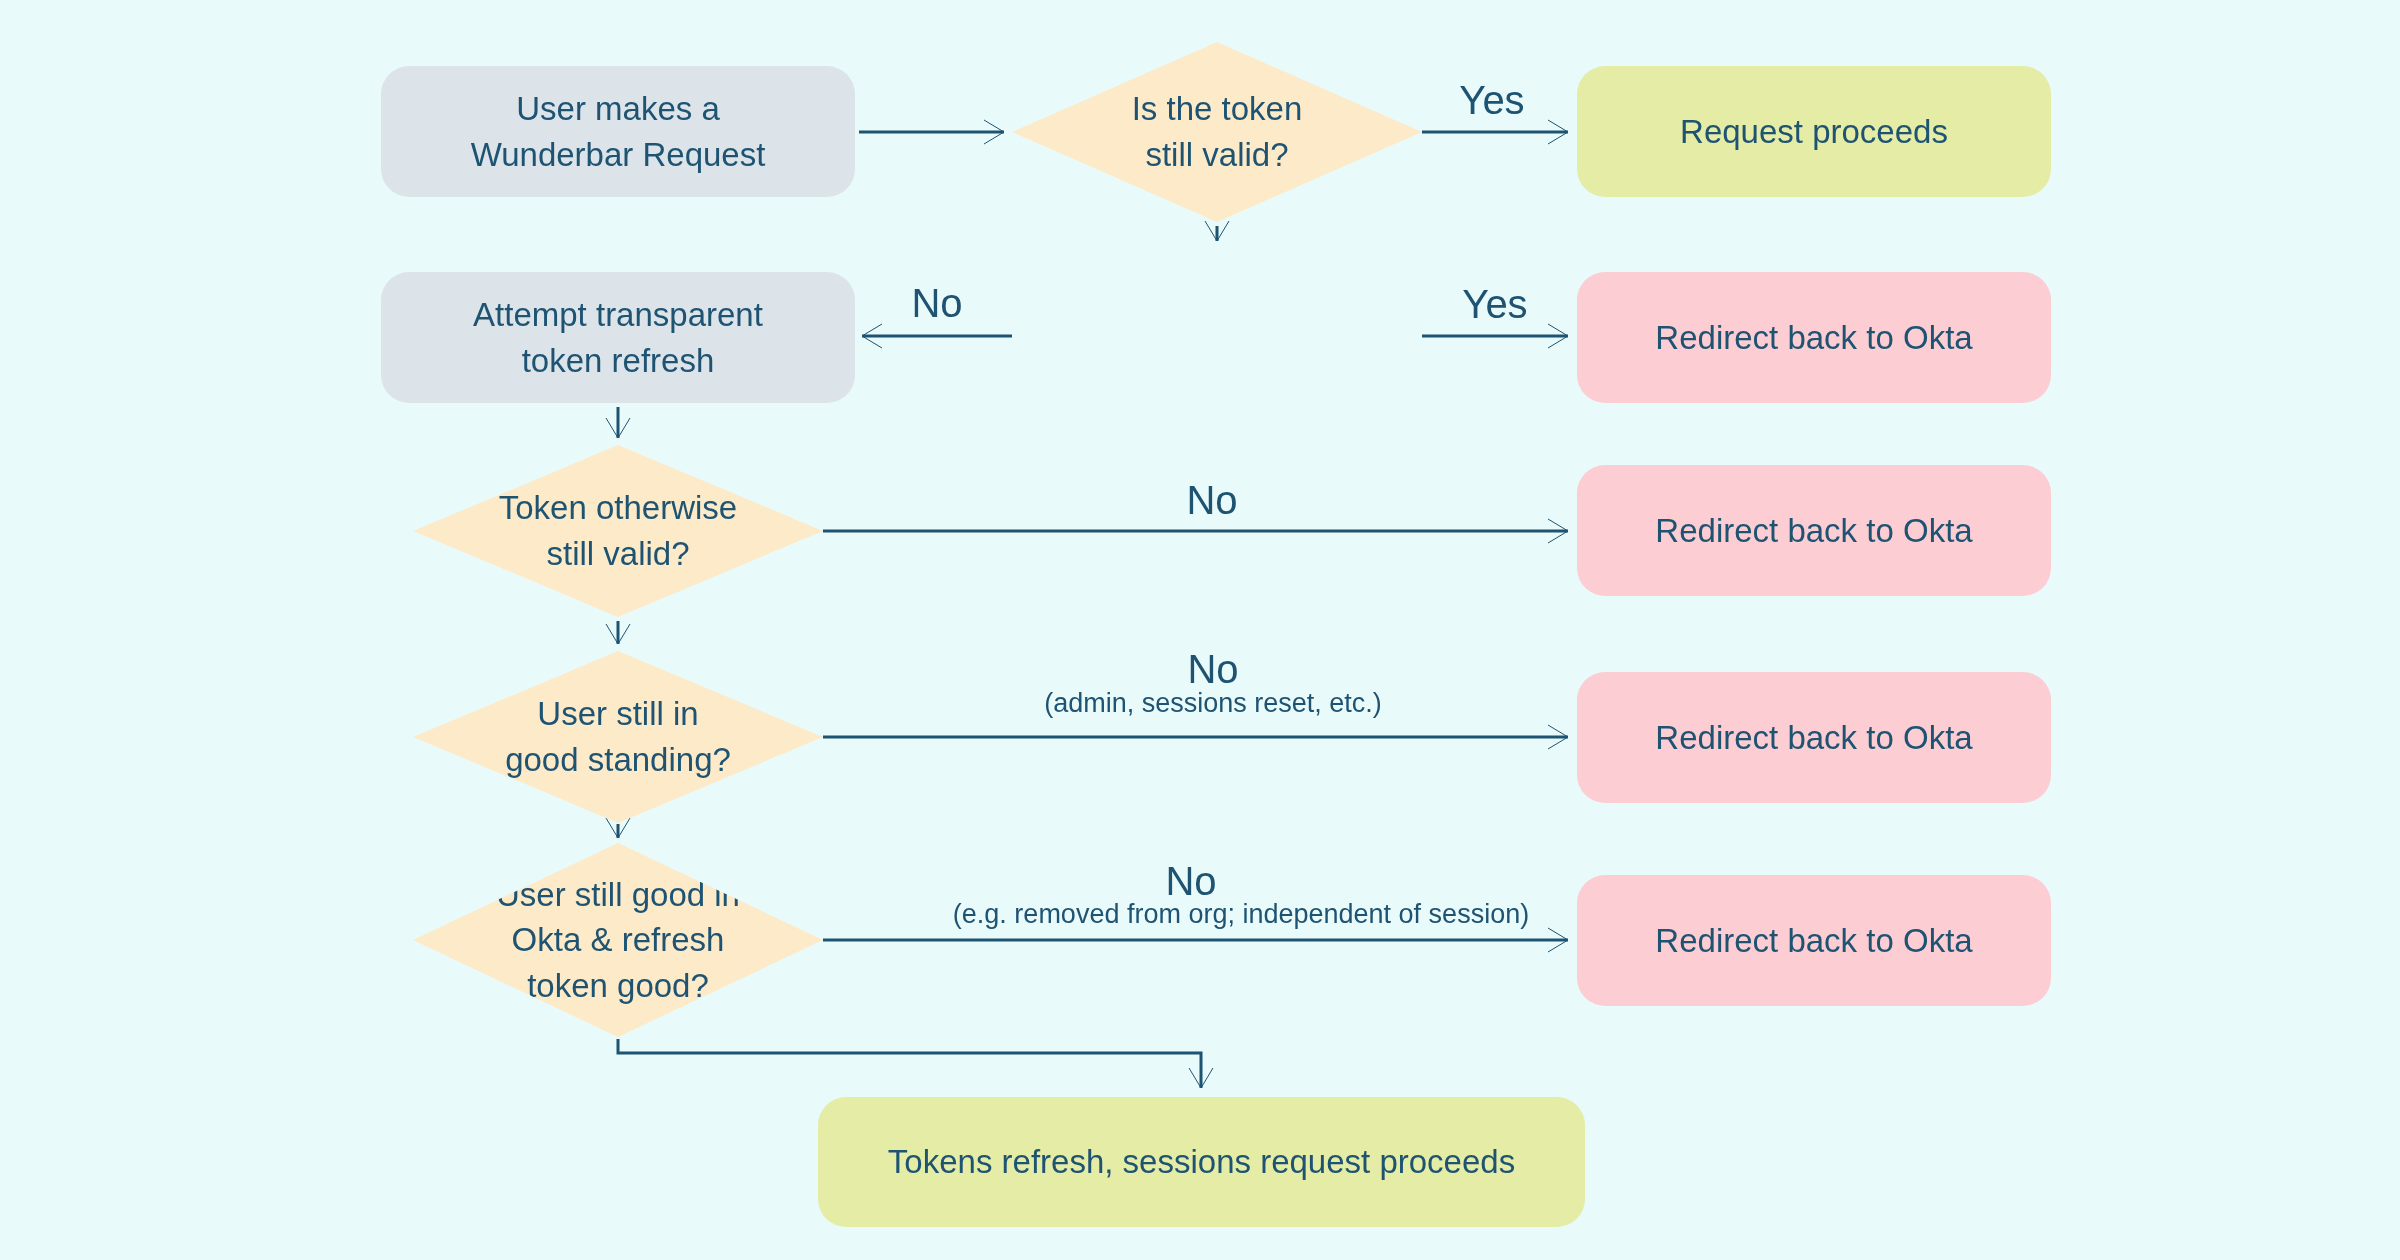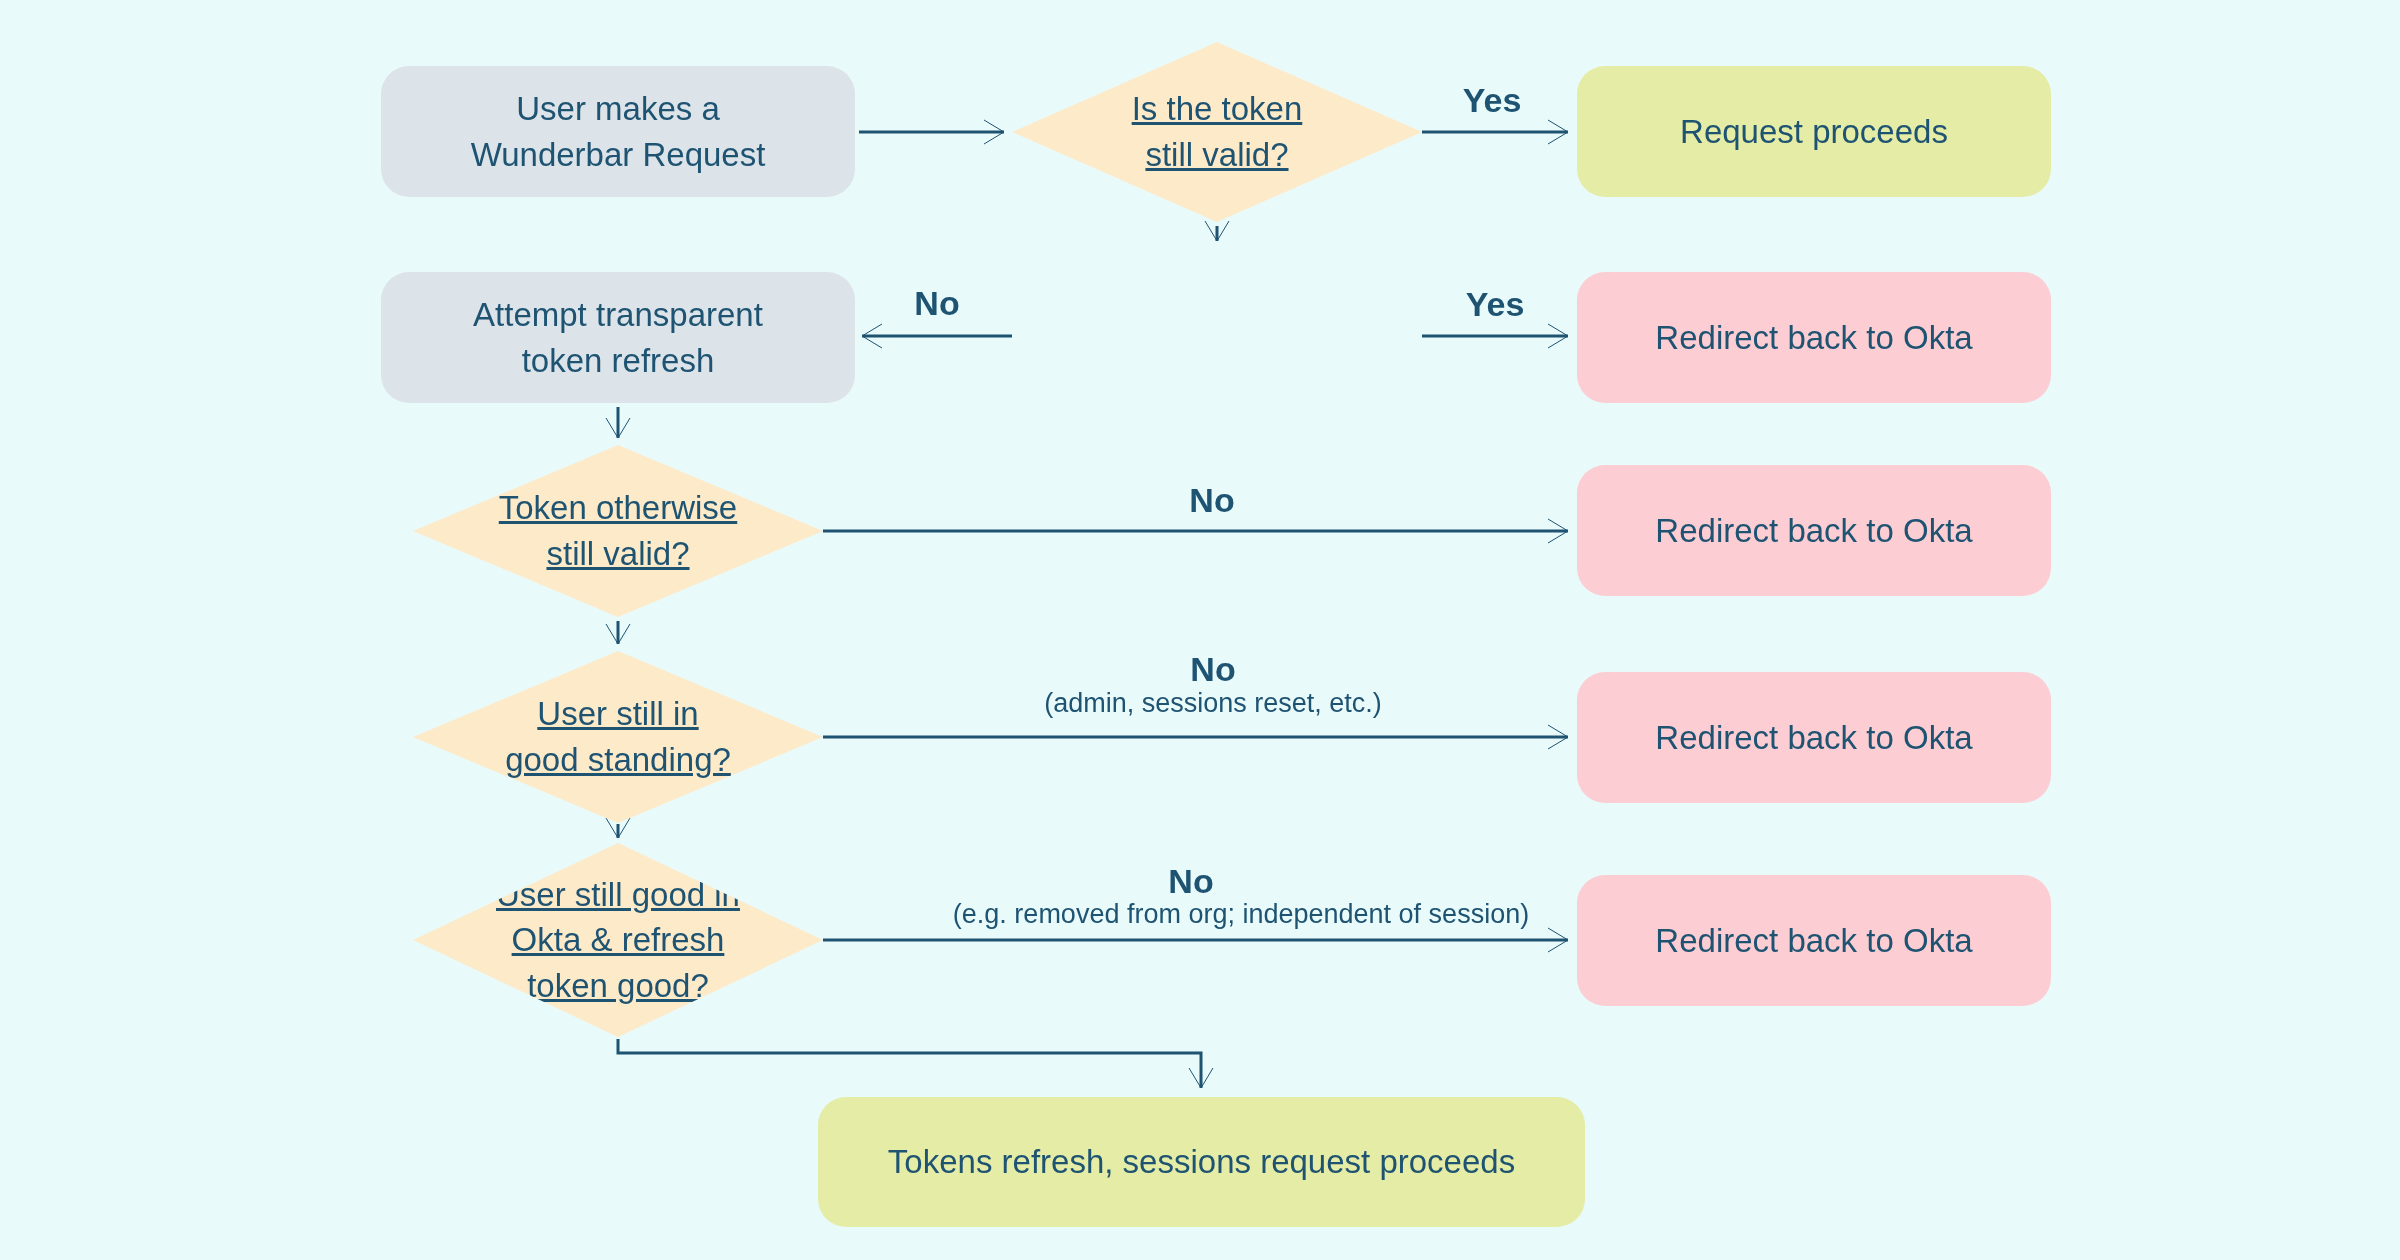--- a/index.html
+++ b/index.html
@@ -43,21 +43,20 @@
     background: var(--success, #e5eca6);
     border-radius: 28px;
   }
   .fail {
     background: var(--fail, #fccdd3);
     border-radius: 28px;
   }
   .decision {
     background: var(--decision, #fdeac9);
     clip-path: polygon(50% 0%, 100% 50%, 50% 100%, 0% 50%);
-    text-decoration: underline;
   }
   
   .n-user-request      { left: 361px;  top: 66px;   width: 474px; height: 131px; }
   .n-token-valid       { left: 992px;  top: 42px;   width: 410px; height: 180px; }
   .n-request-proceeds  { left: 1557px; top: 66px;   width: 474px; height: 131px; }
   .n-attempt-refresh   { left: 361px;  top: 272px;  width: 474px; height: 131px; }
   .n-sixty-mins        { left: 992px;  top: 247px;  width: 410px; height: 180px; }
   .n-redirect-1        { left: 1557px; top: 272px;  width: 474px; height: 131px; }
   .n-token-otherwise   { left: 393px;  top: 445px;  width: 410px; height: 172px; justify-content: center; }
   .n-redirect-2        { left: 1557px; top: 465px;  width: 474px; height: 131px; }
@@ -66,21 +65,21 @@
   .n-okta-refresh-good { left: 393px;  top: 843px;  width: 410px; height: 194px; }
   .n-redirect-4        { left: 1557px; top: 875px;  width: 474px; height: 131px; }
   .n-tokens-refresh    { left: 798px;  top: 1097px; width: 767px; height: 130px; }
 
   .edge-label, .edge-note {
     position: absolute;
     transform: translate(-50%, -50%);
     white-space: nowrap;
     text-align: center;
   }
-  .edge-label { font-size: 34px; font-weight: bold; }
+  .edge-label { font-size: 40px; }
   .edge-note  { font-size: 27px; text-align: right; }
 
   .l-yes1 { left: 1472px; top: 100px; }
   .l-no2  { left: 917px;  top: 303px; }
   .l-yes2 { left: 1475px; top: 304px; }
   .l-no3  { left: 1192px; top: 500px; }
   .l-no4  { left: 1193px; top: 669px; }
   .l-note4{ left: 1193px; top: 703px; }
   .l-no5  { left: 1171px; top: 881px; }
   .l-note5{ left: 1221px; top: 914px; }

